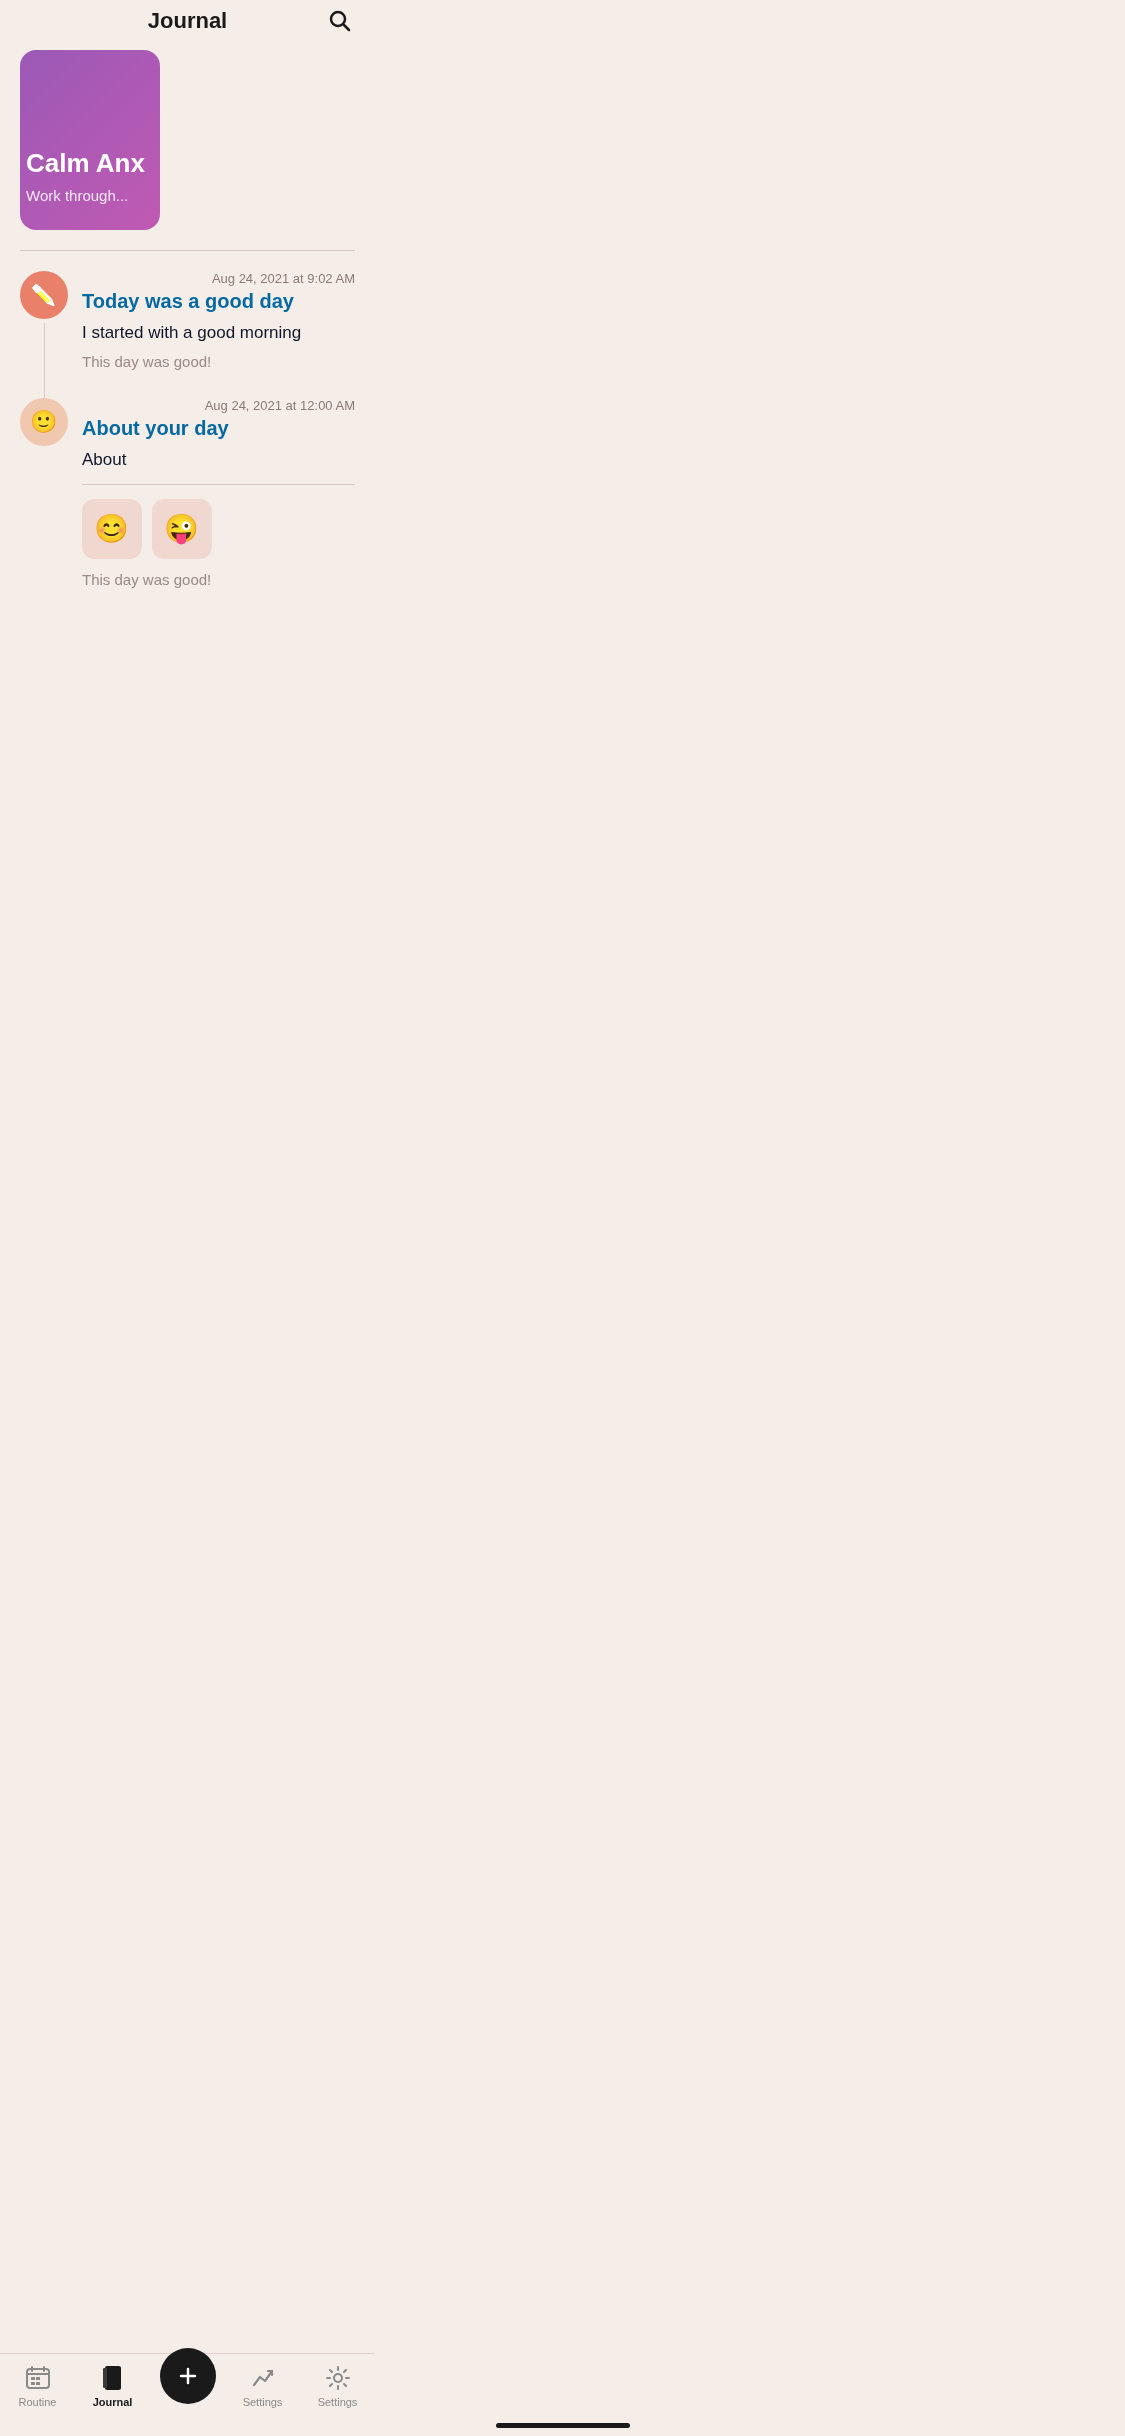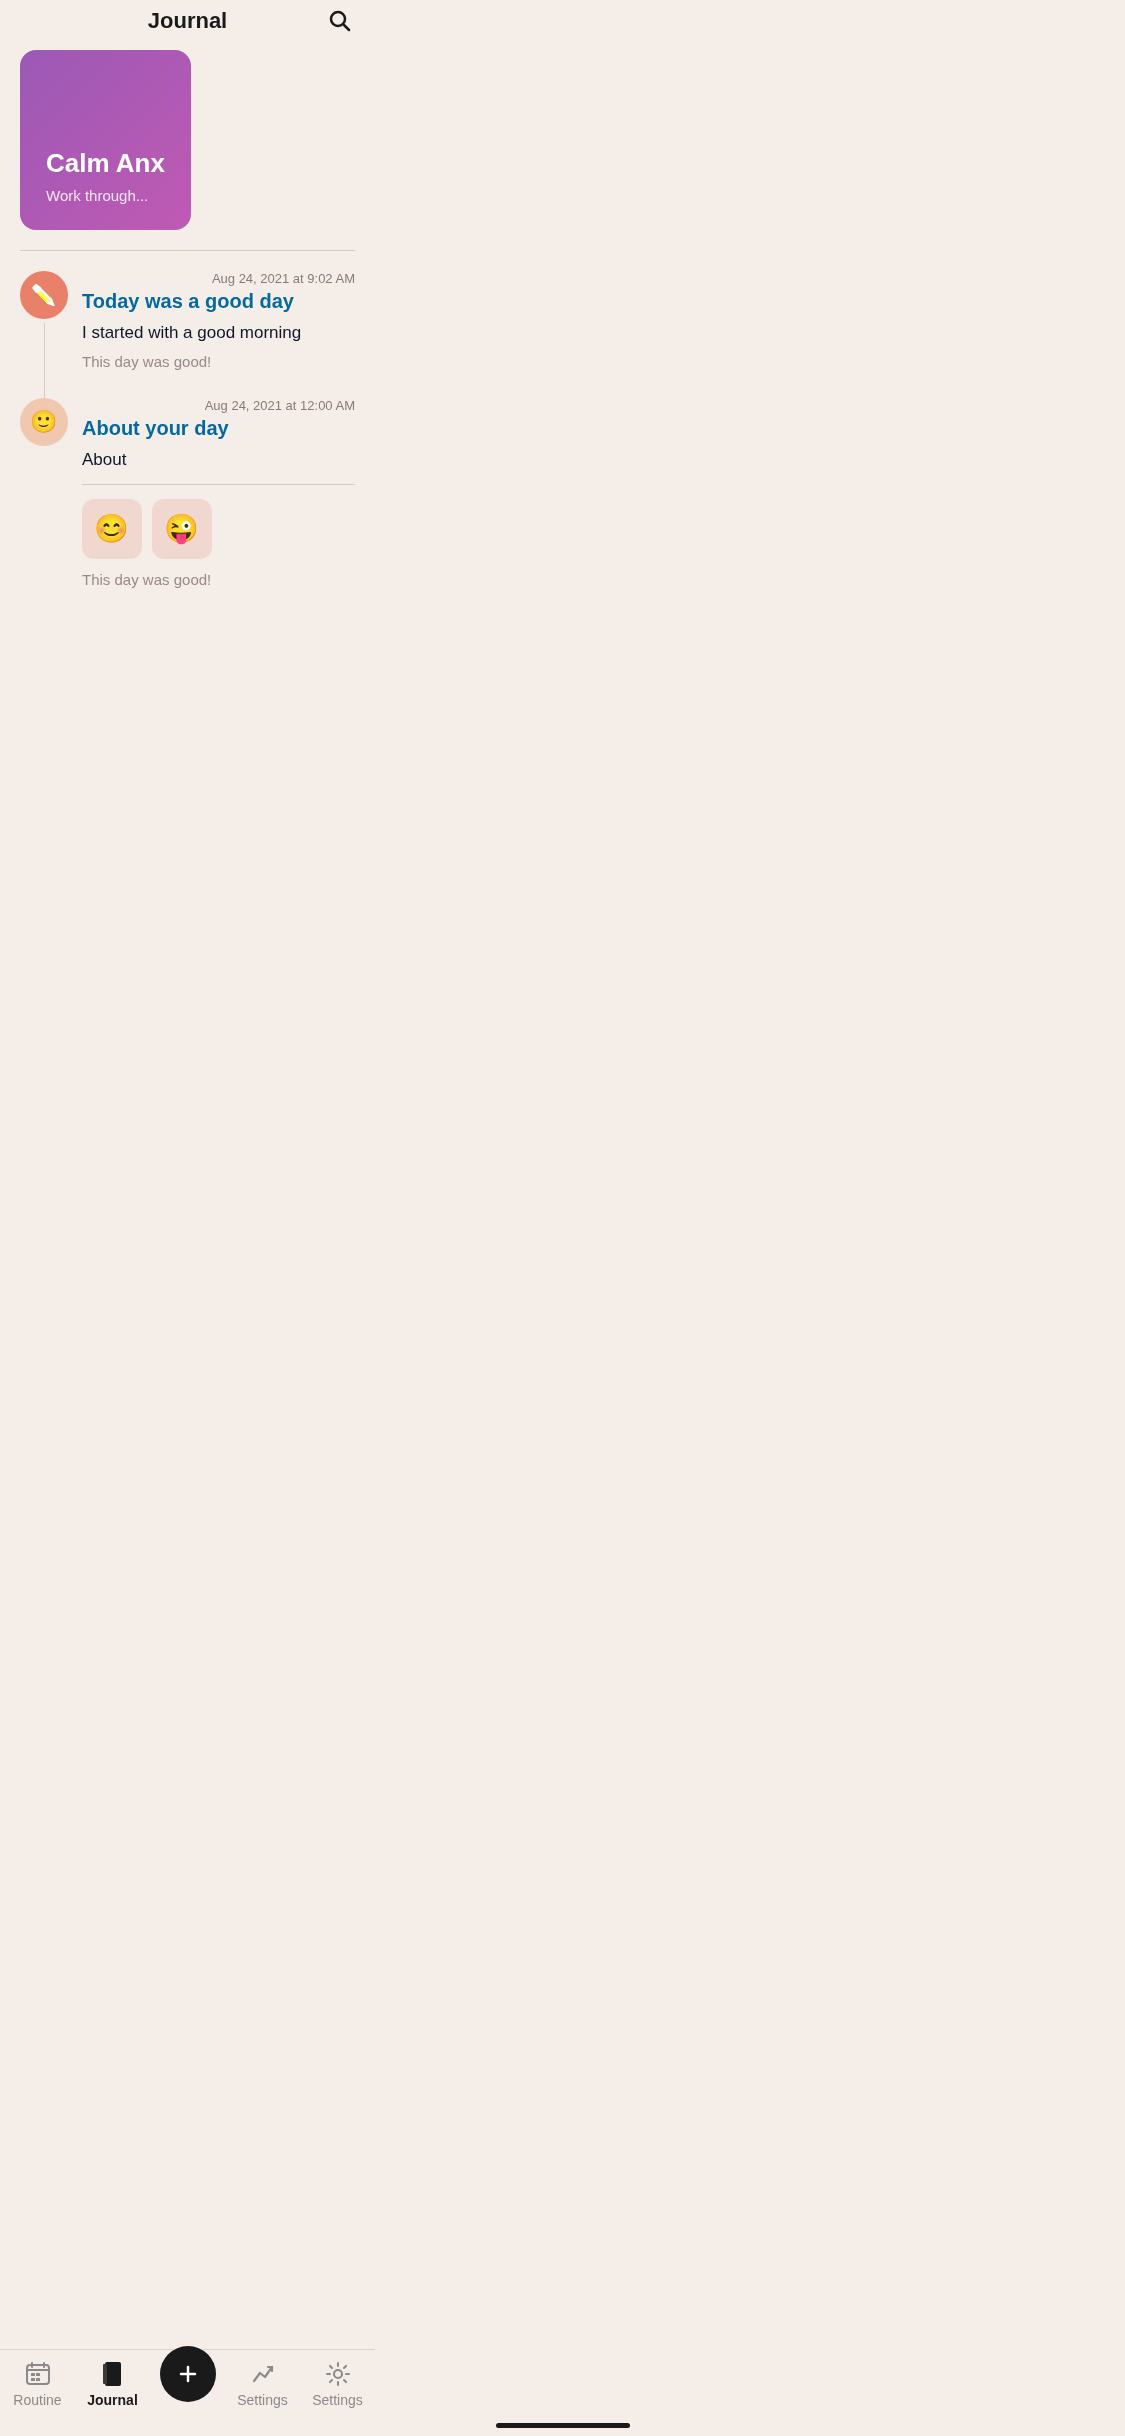--- a/index.html
+++ b/index.html
@@ -114,21 +114,21 @@
     
     .cards-container {
       display: flex;
       gap: 12px;
       padding: 0 20px 20px;
       overflow-x: hidden;
     }
 
     .card {
       border-radius: 16px;
-      padding: 24px 26px;
+      padding: 24px 6px;
       min-width: 270px;
       min-height: 180px;
       display: flex;
       flex-direction: column;
       justify-content: flex-end;
       cursor: pointer;
     }
 
     .card-gratitude {
       background: linear-gradient(135deg, #5b5bd6 0%, #7c5ce8 100%);
@@ -278,21 +278,21 @@
 
     .nav-icon {
       width: 28px;
       height: 28px;
       display: flex;
       align-items: center;
       justify-content: center;
     }
 
     .nav-label {
-      font-size: 14px;
+      font-size: 11px;
       color: #8a8a8a;
     }
 
     .nav-label-active {
       color: #1a1a1a;
       font-weight: 600;
     }
 
     .nav-add-button {
       width: 56px;

